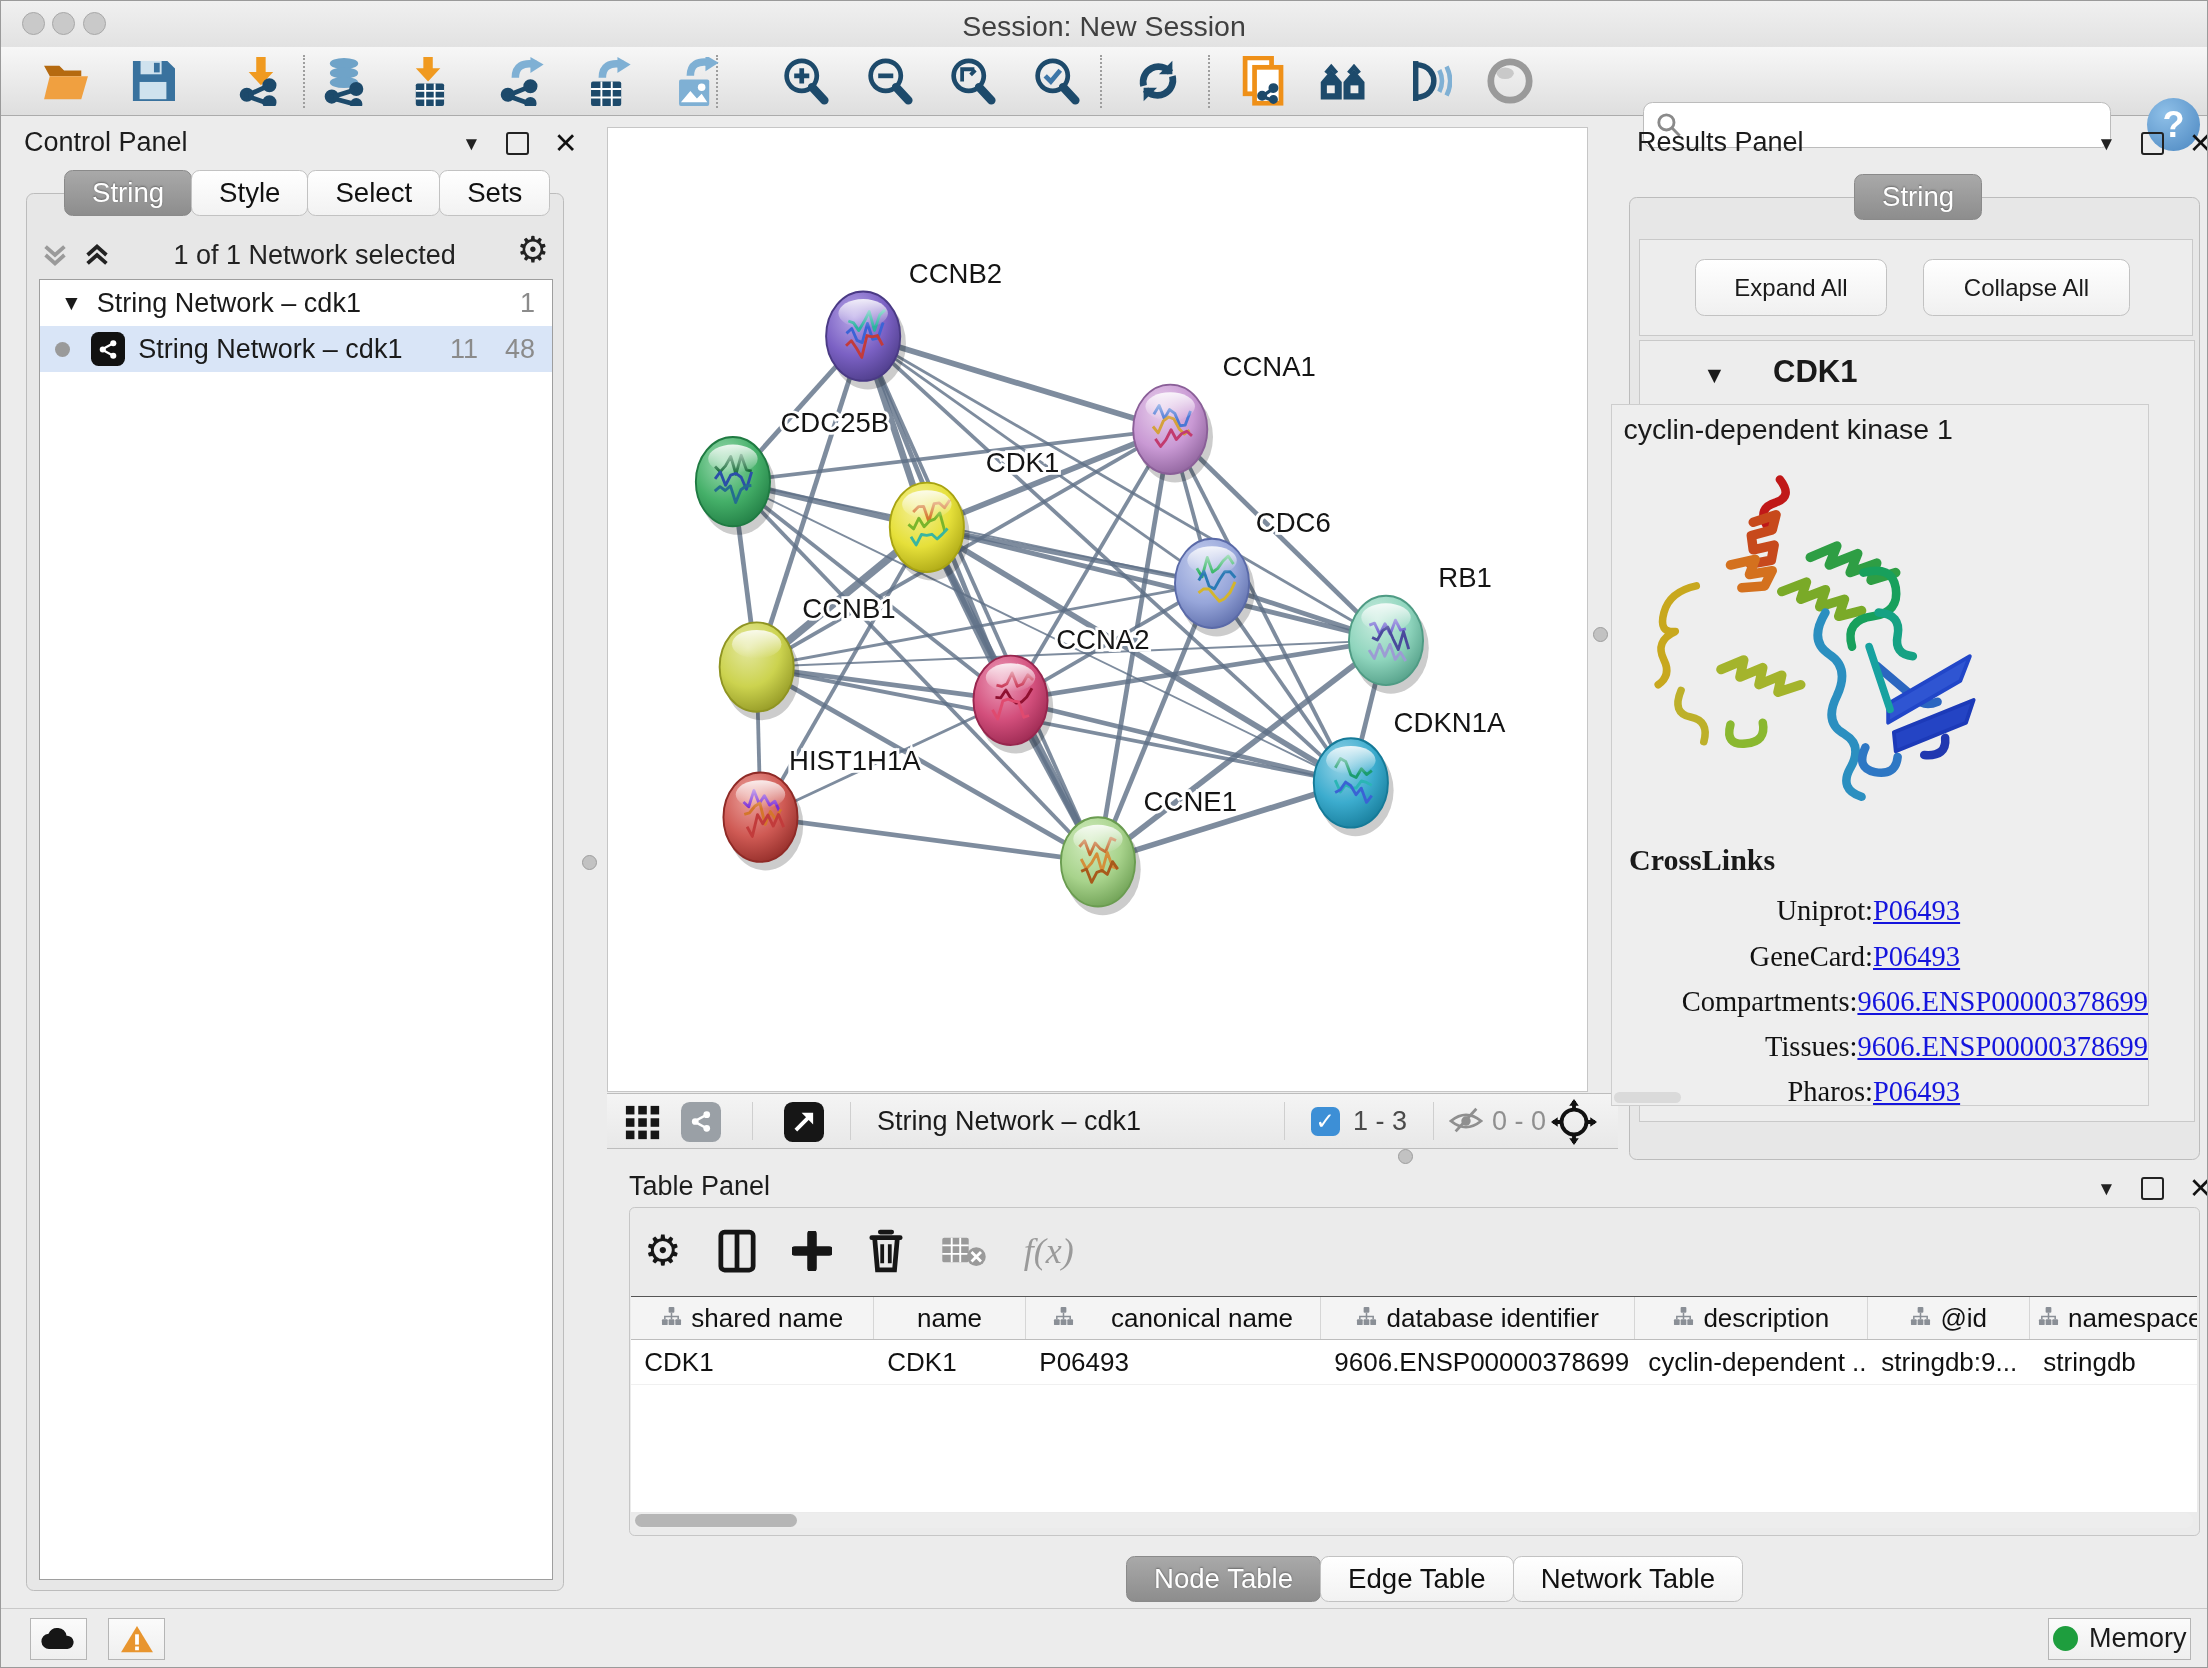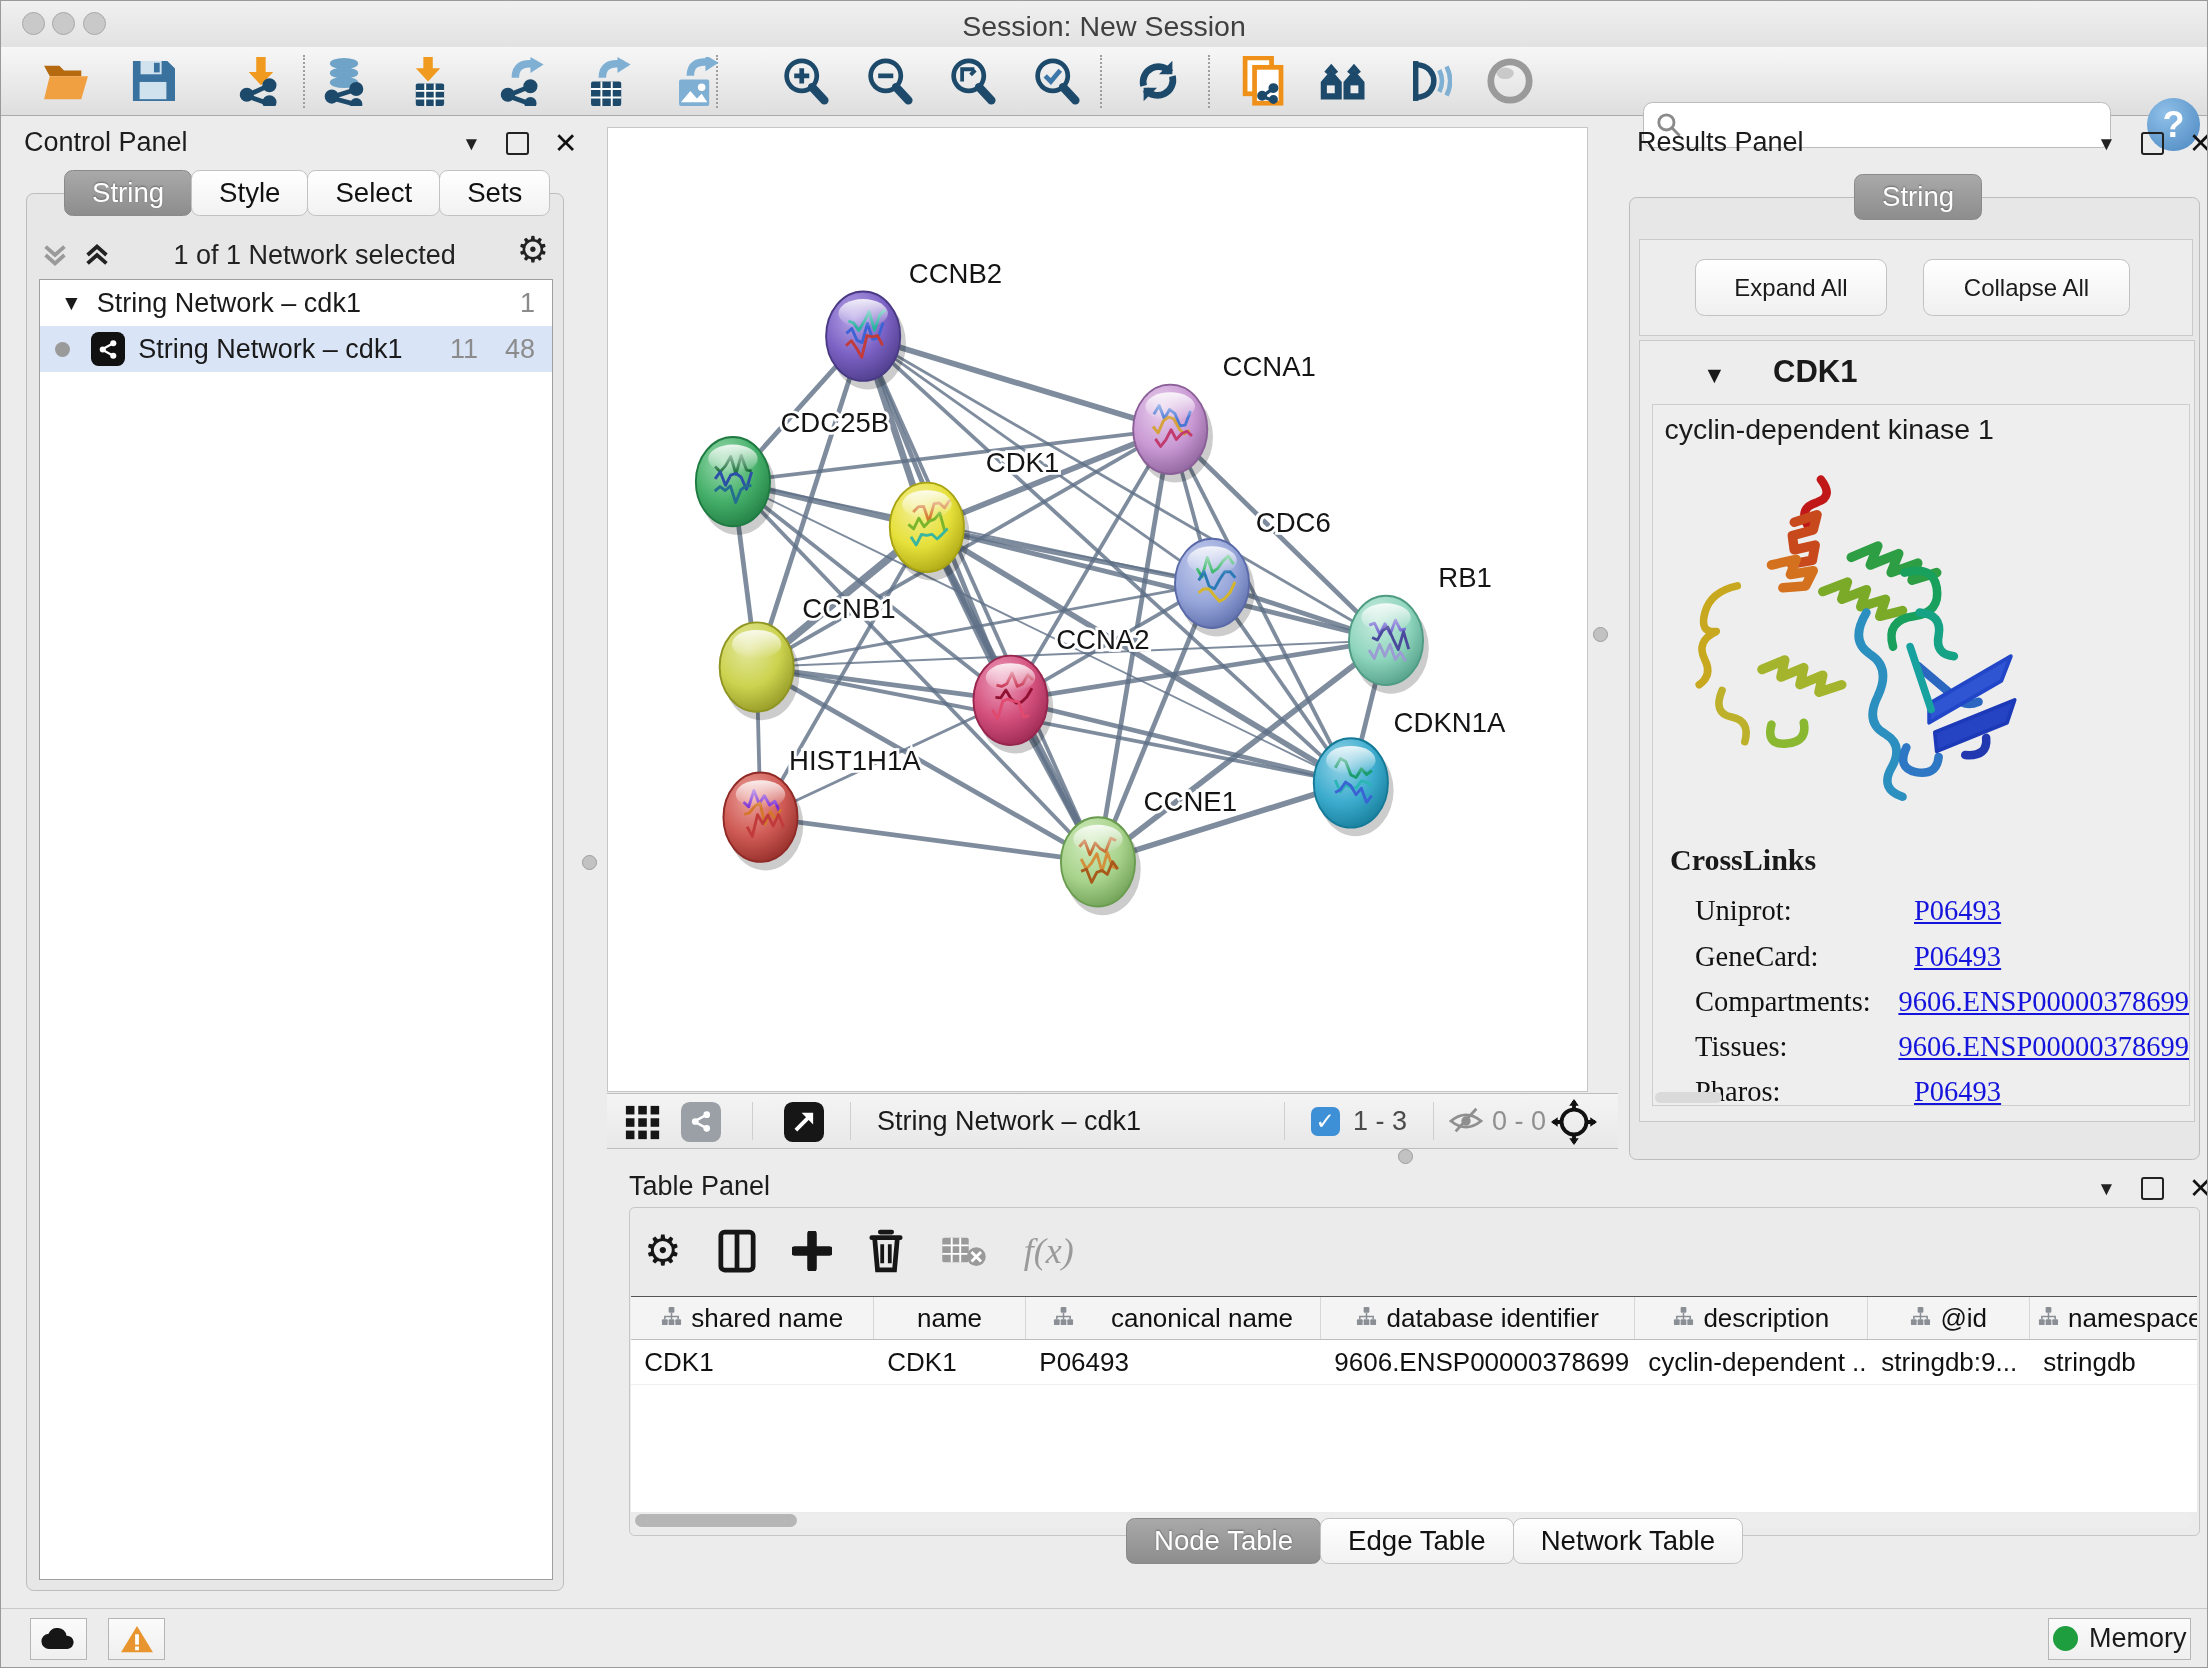--- a/index.html
+++ b/index.html
@@ -65,42 +65,42 @@
   
   .rp-header{position:absolute;left:1636px;top:126px;}
   .rp-tab{position:absolute;left:1853px;top:173px;}
   .rp-box{position:absolute;left:1628px;top:196px;width:571px;height:963px;}
   .rp-btnbox{position:absolute;left:1638px;top:238px;width:552px;height:95px;background:#ededed;
     border:1.9px solid #c9c9c9;}
   .rp-btn{position:absolute;top:19px;height:55px;background:linear-gradient(#ffffff,#f0f0f0);
     border:1.9px solid #c2c2c2;border-radius:9.5px;font-size:24px;display:flex;align-items:center;justify-content:center;}
   .rp-sec{position:absolute;left:1638px;top:339px;width:554px;height:780px;background:#ededed;
     border:1.9px solid #c9c9c9;}
-  .rp-sec-inner{position:absolute;left:1651px;top:403px;width:536px;height:700px;background:#eeeeee;
-    border:1.9px solid #cdcdcd;}
+  .rp-sec-inner{position:absolute;left:1610px;top:403px;width:536px;height:700px;background:#eeeeee;
+    border:1.9px solid #cdcdcd;text-align:right;}
   .serif{font-family:"Liberation Serif","DejaVu Serif",serif;}
   .xl-row{display:flex;font-size:28.5px;margin:13.3px 0 13.3px 42px;}
   .xl-label{width:219px;color:#111;}
   .xl-link{color:#1414dd;text-decoration:underline;}
   
   .tp-header{position:absolute;left:628px;top:1170px;}
   .tp-box{position:absolute;left:628px;top:1206px;width:1569px;height:327px;background:#ebebeb;
     border:1.9px solid #c6c6c6;border-radius:5.7px;}
   .tp-toolbar{position:absolute;left:643px;top:1219px;height:61px;display:flex;align-items:center;gap:36px;}
   .tbl{position:absolute;left:630px;top:1295px;width:1566px;height:215px;background:#fff;
     border-top:1.9px solid #555;overflow:hidden;}
   .tbl-head{display:flex;height:42px;background:#f4f4f4;border-bottom:1.9px solid #bdbdbd;}
   .th{display:flex;align-items:center;justify-content:center;gap:9.5px;font-size:26px;color:#111;
     border-right:1.9px solid #d6d6d6;box-sizing:border-box;overflow:hidden;white-space:nowrap;flex:none;}
   .tbl-row{display:flex;height:44px;border-bottom:1px solid #f0f0f0;}
   .td{font-size:26px;color:#111;padding:6.7px 13.3px 0 13.3px;box-sizing:border-box;overflow:hidden;
       white-space:nowrap;flex:none;}
   .hscroll{position:absolute;left:632px;top:1512px;width:1560px;height:15px;background:#ededed;border-radius:7.6px;}
   .hthumb{position:absolute;left:1.9px;top:1px;width:162px;height:13.3px;background:#b6b6b6;border-radius:6.7px;}
-  .tp-tabs{position:absolute;left:1125px;top:1517px;display:flex;}
+  .tp-tabs{position:absolute;left:1125px;top:1555px;display:flex;}
   
   .statusbar{position:absolute;left:0;top:1607px;width:100%;height:61px;background:#ececec;
     border-top:1.9px solid #c9c9c9;}
   .sb-btn{position:absolute;top:8.6px;height:42px;background:linear-gradient(#fbfbfb,#efefef);
     border:1.9px solid #b5b5b5;display:flex;align-items:center;justify-content:center;box-sizing:border-box;}
   .mem-dot{width:25px;height:25px;border-radius:50%;background:#1e9e3e;margin-right:11.4px;}
   .icon-svg{display:block;}
 </style>
 </head>
 <body>

